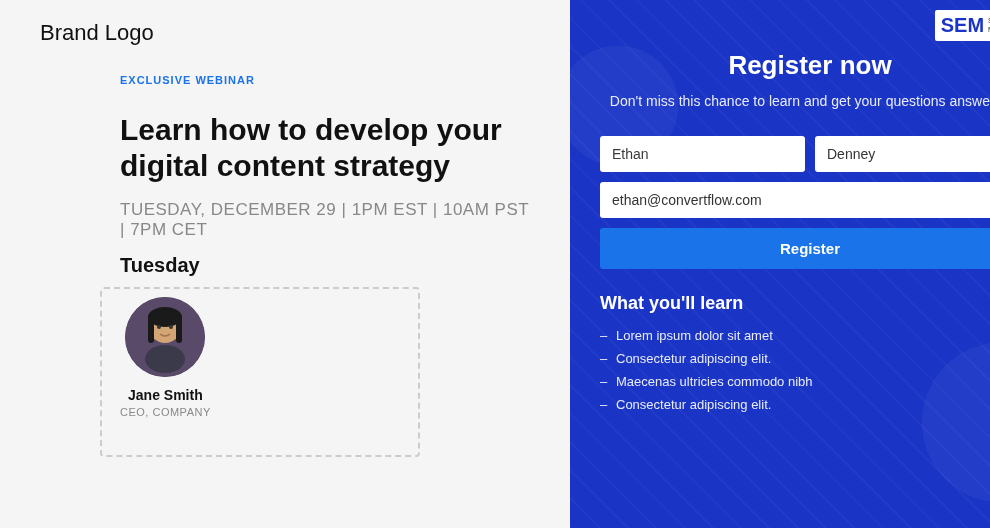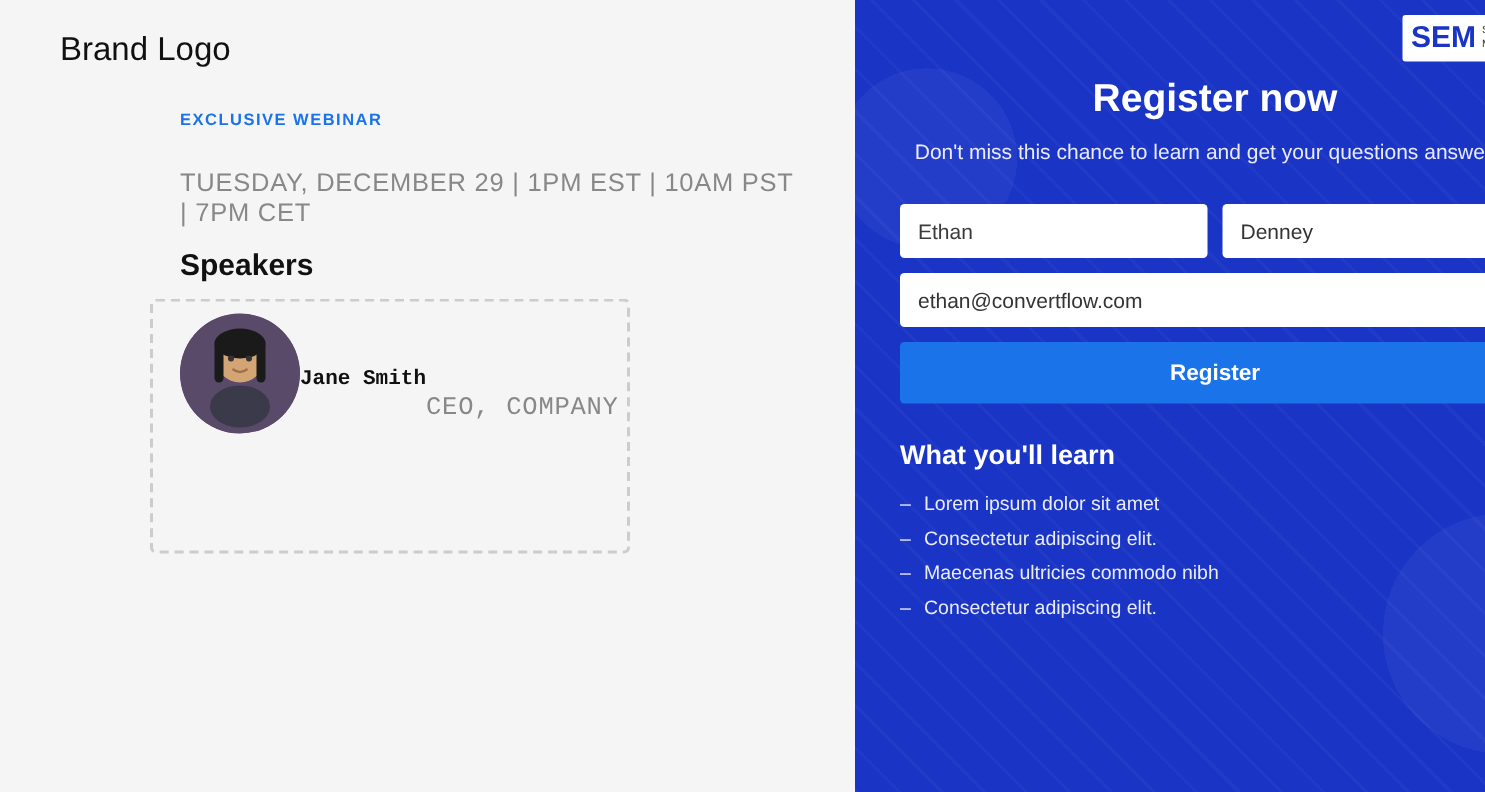--- a/index.html
+++ b/index.html
@@ -81,25 +81,25 @@
       left: -20px;
       width: 320px;
       height: 170px;
       border: 2px dashed #ccc;
       border-radius: 4px;
       z-index: 0;
     }
 
     .speaker-card {
       display: flex;
+      flex-direction: column;
       align-items: center;
       text-align: center;
       position: relative;
       z-index: 1;
-      font-family: Liberation Mono, monospace;
     }
 
     .speaker-avatar {
       width: 80px;
       height: 80px;
       border-radius: 50%;
       overflow: hidden;
       margin-bottom: 10px;
       background: #888;
       display: flex;
@@ -113,25 +113,24 @@
     }
 
     .speaker-name {
       font-size: 14px;
       font-weight: 700;
       color: #111;
       margin-bottom: 3px;
     }
 
     .speaker-role {
-      font-size: 17px;
+      font-size: 11px;
       color: #888;
       text-transform: uppercase;
       letter-spacing: 0.5px;
-      margin-top: 36px;
     }
 
     
     .right-panel {
       flex: 1;
       background: #1a35c6;
       background-image: repeating-linear-gradient(
         45deg,
         rgba(255,255,255,0.03) 0px,
         rgba(255,255,255,0.03) 2px,
@@ -260,22 +259,23 @@
         radial-gradient(circle at 90% 80%, rgba(255,255,255,0.04) 80px, transparent 80px);
       pointer-events: none;
     }
   </style>
 </head>
 <body>
 
 <div class="left-panel">
   <div class="brand-logo">Brand Logo</div>
   <div class="exclusive-label">Exclusive Webinar</div>
+  <h1 class="main-title">Learn how to develop your digital content strategy</h1>
   <div class="date-line">Tuesday, December 29 | 1PM EST | 10AM PST | 7PM CET</div>
-  <h2 class="speakers-title">Speakers</h2>
+  <h2 class="speakers-title">Tuesday</h2>
   <div class="speakers-row">
     <div class="dotted-border"></div>
 
     <div class="speaker-card">
       <div class="speaker-avatar" style="background:#5a4a6a;">
         <svg viewBox="0 0 80 80" xmlns="http://www.w3.org/2000/svg">
           <circle cx="40" cy="40" r="40" fill="#5a4a6a"></circle>
 
           <ellipse cx="40" cy="62" rx="20" ry="14" fill="#3a3a4a"></ellipse>
 

